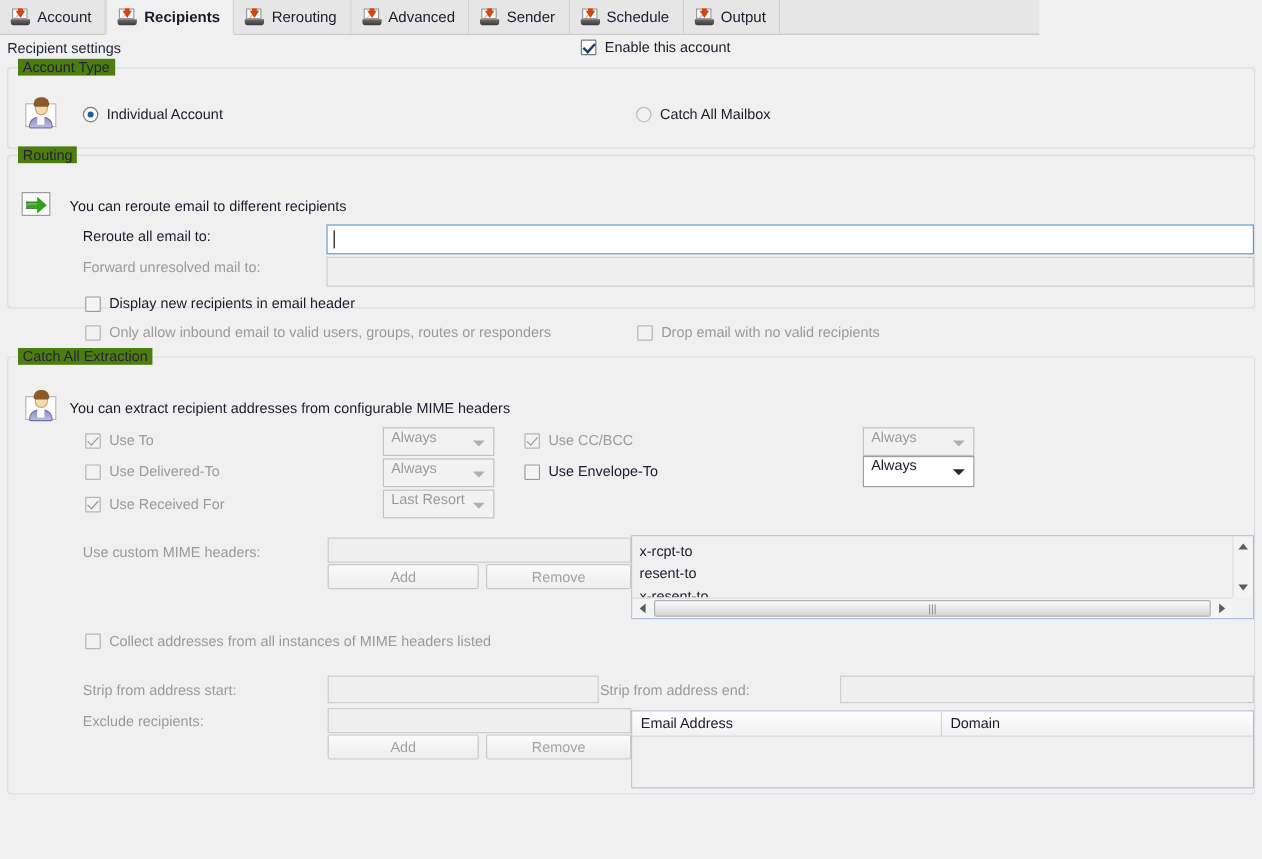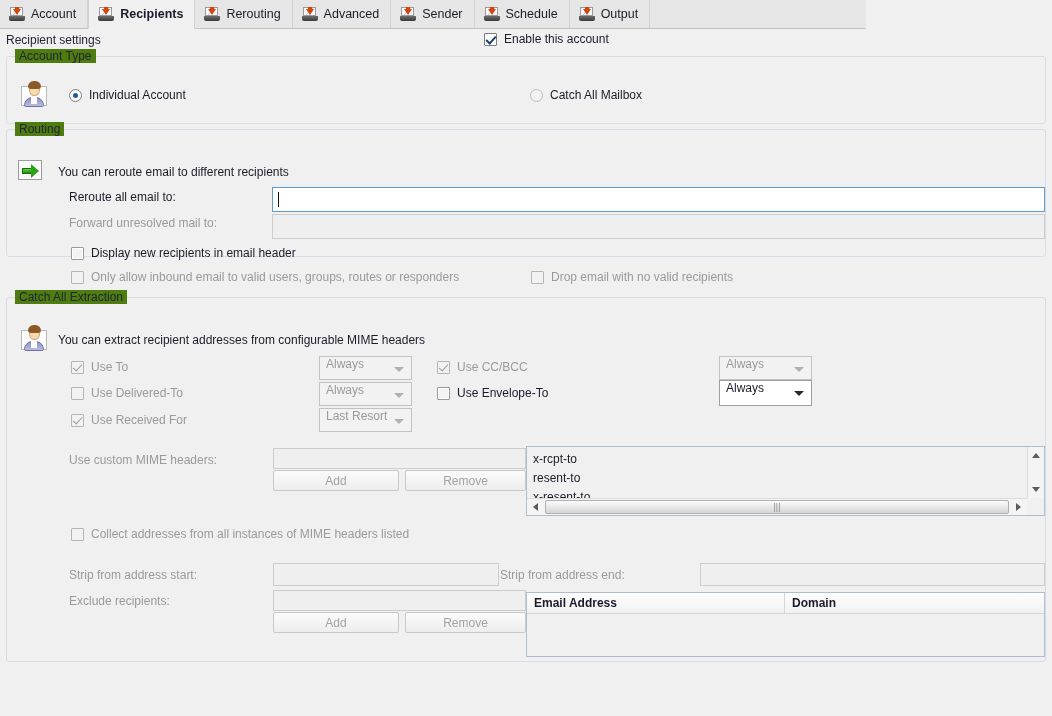--- a/index.html
+++ b/index.html
@@ -218,21 +218,21 @@
   .hthumb:after {
     content: "|||"; position: absolute; left: 50%; top: 50%;
     transform: translate(-50%,-50%); font-size: 9px; color: #8a8a8a; letter-spacing: 0px;
   }
   .corner { position: absolute; right: 0; bottom: 0; width: 17px; height: 17px; background: #f0f0f0; }
 
   
   .grid { position: absolute; background: #f0f0f0; border: 1px solid #aebdd1; }
   .grid-head { position: absolute; left: 0; top: 0; right: 0; height: 21px;
                background: linear-gradient(#fefefe, #f1f1f1); border-bottom: 1px solid #cfd6de;
-               display: flex; font-weight: bold; }
+               display: flex; }
   .grid-head .gh { height: 20px; line-height: 20px; font-size: 12px; color: #1b1b2b;
                    padding-left: 7px; border-right: 1px solid #d5d5d5; }
   .grid-body { position:absolute; left:0; right:0; top:21px; bottom:0; background:#f0f0f0; }
 
   .lbl { position: absolute; font-size: 12px; white-space: nowrap; }
   .lbl.dim { color: #9a9a9a; }
 </style>
 </head>
 <body>
 

